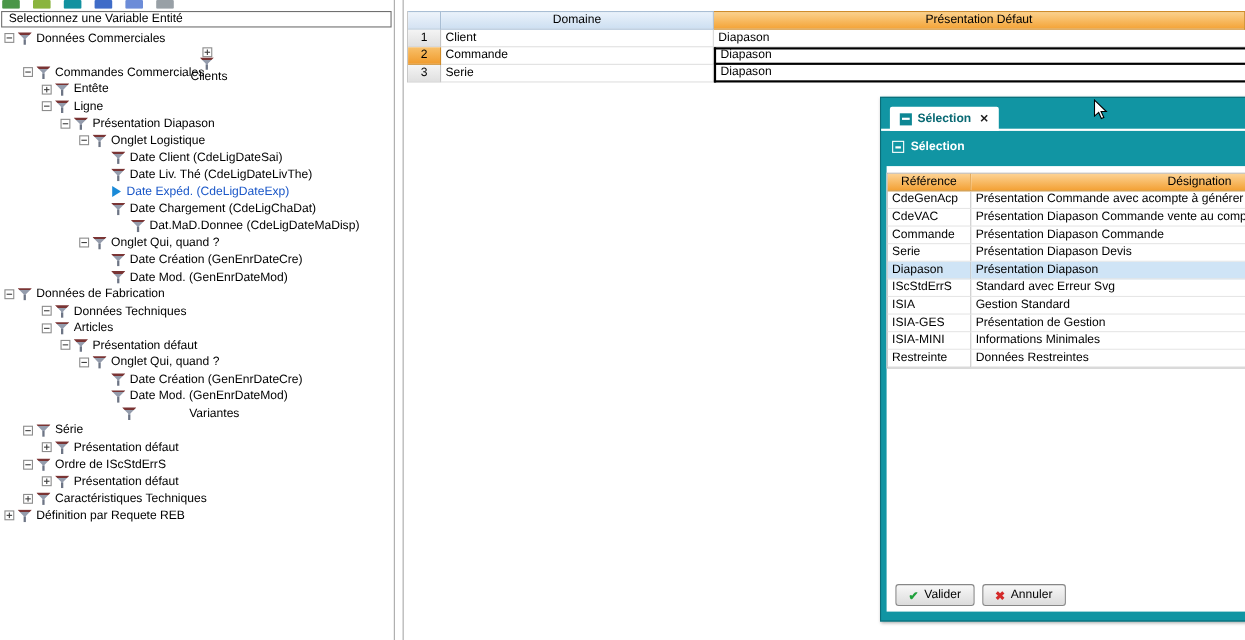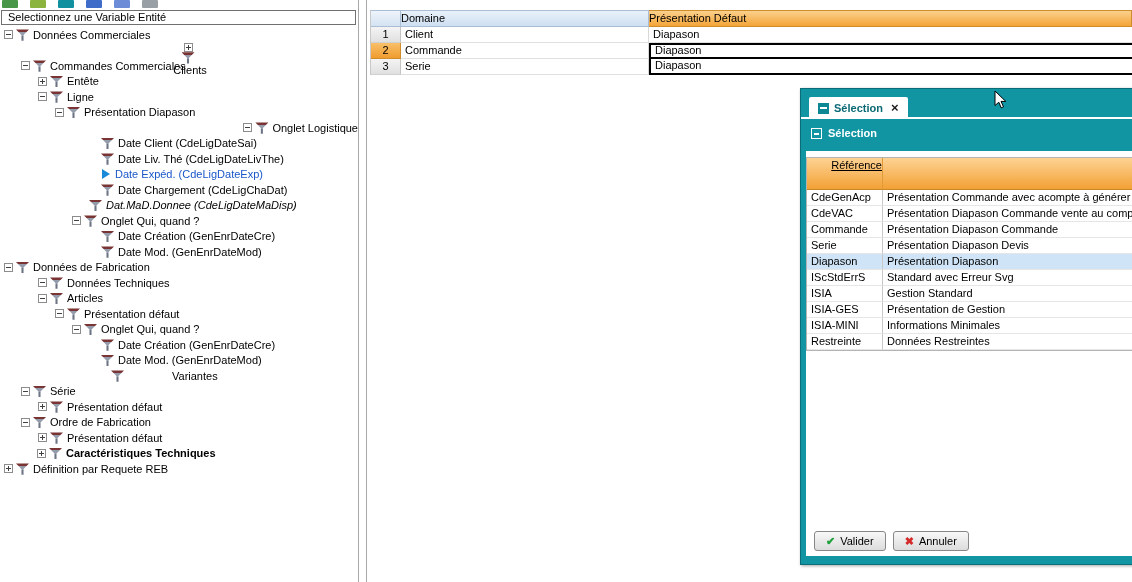--- a/index.html
+++ b/index.html
@@ -32,21 +32,21 @@
   
   .splitter { position:absolute; left:358px; top:0; width:9px; bottom:0; background:#fff;
               border-left:1px solid #a8a8a8; border-right:1px solid #a8a8a8; cursor:col-resize; }
 
   
   .right-panel { position:absolute; left:368px; right:0; top:0; bottom:0; background:#fff; }
   .mt { position:absolute; left:2px; top:10px; right:0; border-left:1px solid #c8c8c8; }
   .mt-header, .mt-row { display:grid; grid-template-columns:30px 248px 1fr; }
   .mt-header { height:17px; }
   .mt-row { height:16px; }
-  .mt-h { border:1px solid #a9bed4; border-left:none; line-height:15px;
+  .mt-h { border:1px solid #a9bed4; border-left:none; text-align:center; line-height:15px;
           background:linear-gradient(#eaf2fb,#cddff1); overflow:hidden; }
   .mt-h.corner { background:linear-gradient(#eef4fb,#d4e2f2); }
   .mt-h.orange { background:linear-gradient(#fbd18c,#f4a438); border-color:#cf8c2a; }
   .mt-num { background:linear-gradient(#f4f4f4,#e0e0e0); border-right:1px solid #c4c4c4; border-bottom:1px solid #d0d0d0;
             text-align:center; line-height:15px; }
   .mt-num.sel { background:linear-gradient(#f8c06a,#f09c2e); border-color:#cf8c2a; }
   .mt-dom { border-right:1px solid #d8d8d8; border-bottom:1px solid #e0e0e0; padding-left:4px; line-height:15px; }
   .mt-pres { border-bottom:1px solid #e0e0e0; padding-left:4px; line-height:15px; }
   .mt-pres.active { border:2px solid #000; border-right:none; line-height:11px; }
   .mt-pres.below { border-left:2px solid #000; border-bottom:2px solid #000; line-height:13px; }
@@ -60,22 +60,22 @@
   .tab-label { color:#0a6a74; font-weight:bold; }
   .tab-close { color:#1a1a1a; font-weight:bold; font-size:13px; line-height:12px; margin-left:3px; cursor:default; }
   .sq-icon { width:11px; height:11px; background:#0d8794; position:relative; display:inline-block; flex:none; }
   .sq-icon::after { content:''; position:absolute; left:2px; right:2px; top:4px; height:2px; background:#fff; }
   .sq-icon.bordered { border:1px solid #fff; background:#1195a3; }
   .dlg-subtitle { height:20px; margin-top:4px; display:flex; align-items:center; gap:6px; padding-left:10px;
                   color:#fff; font-weight:bold; }
   .dlg-panel { position:absolute; left:5px; right:7px; top:62px; bottom:8px; background:#fff; }
   .dlg-table { position:absolute; left:0; top:6px; width:494px; border:1px solid #b4b4b4; background:#fff; }
   .dlg-thead, .dlg-row { display:grid; grid-template-columns:76px 416px; }
-  .dlg-th { height:32px; line-height:15px; text-align:right; background:linear-gradient(#fdd394,#f3a135);
-            border-right:1px solid #e09a3a; border-bottom:1px solid #c88828; overflow:hidden;text-decoration:underline; }
+  .dlg-th { height:16px; line-height:15px; text-align:center; background:linear-gradient(#fdd394,#f3a135);
+            border-right:1px solid #e09a3a; border-bottom:1px solid #c88828; overflow:hidden; }
   .dlg-td { height:16px; line-height:15px; padding-left:4px; border-bottom:1px solid #e6e6e6;
             white-space:nowrap; overflow:hidden; }
   .dlg-td.ref { border-right:1px solid #c8c8c8; }
   .dlg-row.sel .dlg-td { background:#cfe4f6; }
   .btnrow { position:absolute; left:8px; bottom:5px; display:flex; gap:7px; }
   .btn { display:inline-flex; align-items:center; gap:5px; height:20px; padding:0 11px;
          background:linear-gradient(#f8f8f8,#dcdcdc); border:1px solid #878787; border-radius:3px;
          font-family:"Liberation Sans", sans-serif; font-size:11px; cursor:default; }
   .check-icon { color:#1fa03c; font-weight:bold; }
   .cross-icon { color:#d42a2a; font-weight:bold; }
@@ -122,21 +122,21 @@
         <div class="tree-row" style="padding-left: 38px;">
           <span class="exp"></span>
           <span class="funnel-icon"></span>
           <span class="tree-label">Ligne</span>
         </div>
         <div class="tree-row" style="padding-left: 55px;">
           <span class="exp"></span>
           <span class="funnel-icon"></span>
           <span class="tree-label">Présentation Diapason</span>
         </div>
-        <div class="tree-row" style="padding-left: 72px; justify-content: flex-end;">
+        <div class="tree-row" style="padding-left: 72px;">
           <span class="exp"></span>
           <span class="funnel-icon"></span>
           <span class="tree-label">Onglet Logistique</span>
         </div>
         <div class="tree-row" style="padding-left: 89px;">
           <span class="exp-spacer"></span>
           <span class="funnel-icon"></span>
           <span class="tree-label">Date Client (CdeLigDateSai)</span>
         </div>
         <div class="tree-row" style="padding-left: 89px;">
@@ -147,21 +147,21 @@
         <div class="tree-row selected" style="padding-left: 89px;">
           <span class="exp-spacer"></span>
           <span class="arrow-icon"></span>
           <span class="tree-label">Date Expéd. (CdeLigDateExp)</span>
         </div>
         <div class="tree-row" style="padding-left: 89px;">
           <span class="exp-spacer"></span>
           <span class="funnel-icon"></span>
           <span class="tree-label">Date Chargement (CdeLigChaDat)</span>
         </div>
-        <div class="tree-row" style="padding-left: 77px; font-style: italic;">
+        <div class="tree-row" style="padding-left: 107px;">
           <span class="exp-spacer"></span>
           <span class="funnel-icon"></span>
           <span class="tree-label">Dat.MaD.Donnee (CdeLigDateMaDisp)</span>
         </div>
         <div class="tree-row" style="padding-left: 72px;">
           <span class="exp"></span>
           <span class="funnel-icon"></span>
           <span class="tree-label">Onglet Qui, quand ?</span>
         </div>
         <div class="tree-row" style="padding-left: 89px;">
@@ -220,28 +220,28 @@
           <span class="tree-label">Série</span>
         </div>
         <div class="tree-row" style="padding-left: 38px;">
           <span class="exp plus"></span>
           <span class="funnel-icon"></span>
           <span class="tree-label">Présentation défaut</span>
         </div>
         <div class="tree-row" style="padding-left: 21px;">
           <span class="exp"></span>
           <span class="funnel-icon"></span>
-          <span class="tree-label">Ordre de Fabrication</span>
+          <span class="tree-label">Ordre de IScStdErrS</span>
         </div>
         <div class="tree-row" style="padding-left: 38px;">
           <span class="exp plus"></span>
           <span class="funnel-icon"></span>
           <span class="tree-label">Présentation défaut</span>
         </div>
-        <div class="tree-row" style="padding-left: 37px; font-weight: bold;">
+        <div class="tree-row" style="padding-left: 21px;">
           <span class="exp plus"></span>
           <span class="funnel-icon"></span>
           <span class="tree-label">Caractéristiques Techniques</span>
         </div>
         <div class="tree-row" style="padding-left: 4px;">
           <span class="exp plus"></span>
           <span class="funnel-icon"></span>
           <span class="tree-label">Définition par Requete REB</span>
         </div>
       </div>

